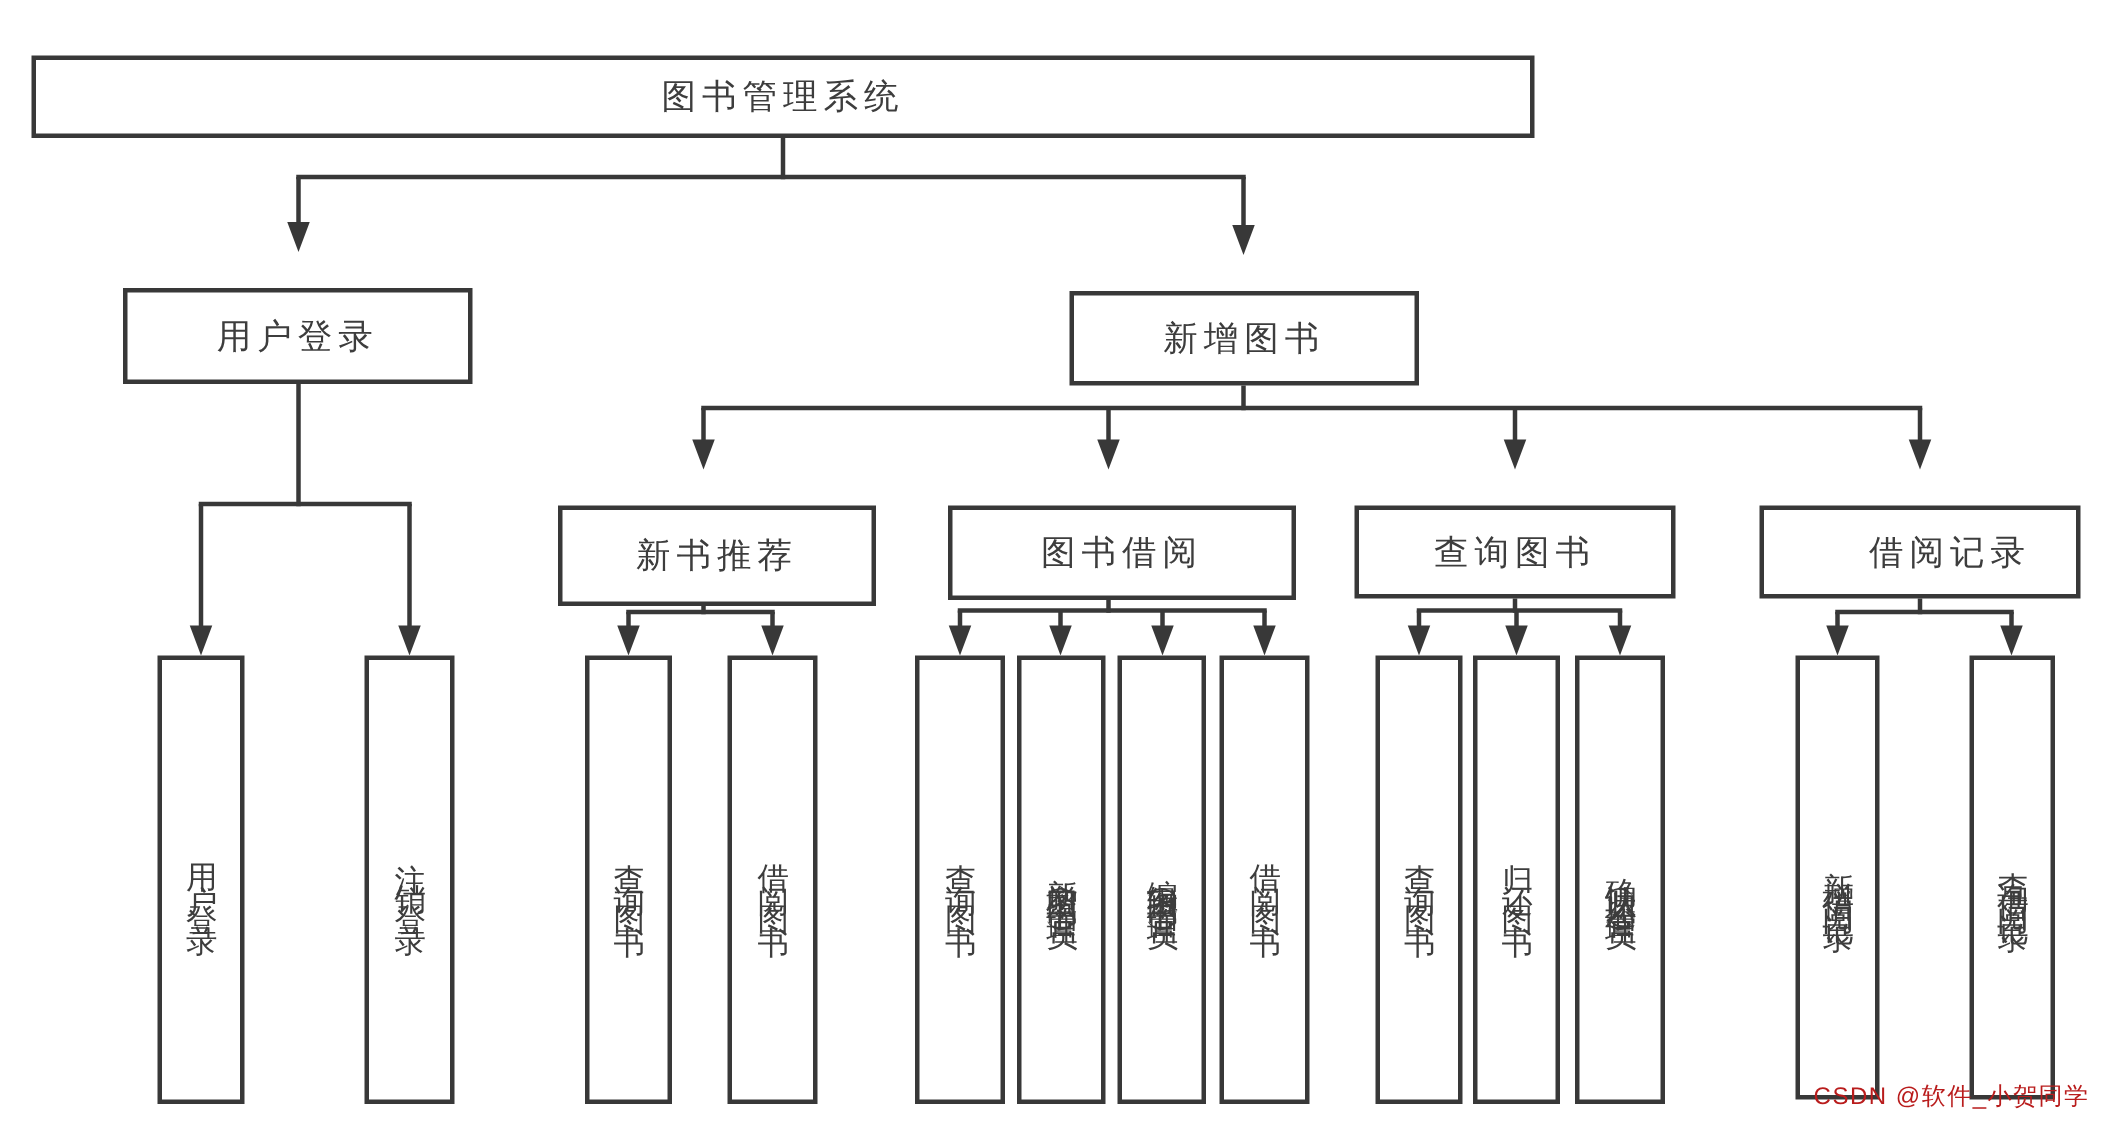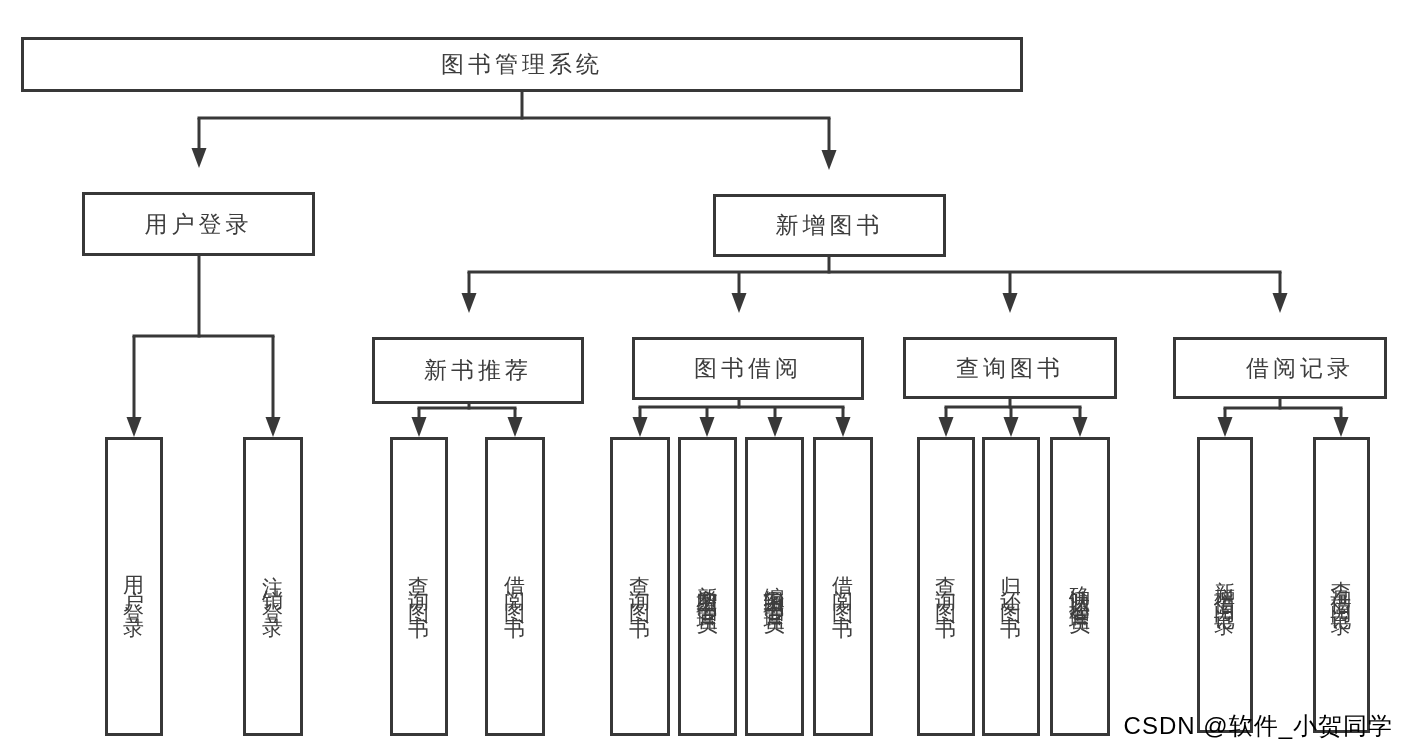--- a/index.html
+++ b/index.html
@@ -42,23 +42,23 @@
     color:#3d3d3d;
     letter-spacing:14px;
     line-height:1;
     white-space:nowrap;
   }
   .vbox.sp7 .vtext { letter-spacing:7px; }
   .vbox.sp4 .vtext { letter-spacing:4px; }
   .watermark {
     position:absolute;
     right:12px; bottom:5px;
-    font-size:24px;
+    font-size:16px;
     letter-spacing:1px;
-    color:#000000;
+    color:#b91c1c;
     z-index:3;
     white-space:nowrap;
   }
 </style>
 </head>
 <body>
 
 <div class="canvas">
 
   <svg id="connectors" class="connector-layer" width="1405" height="747">

